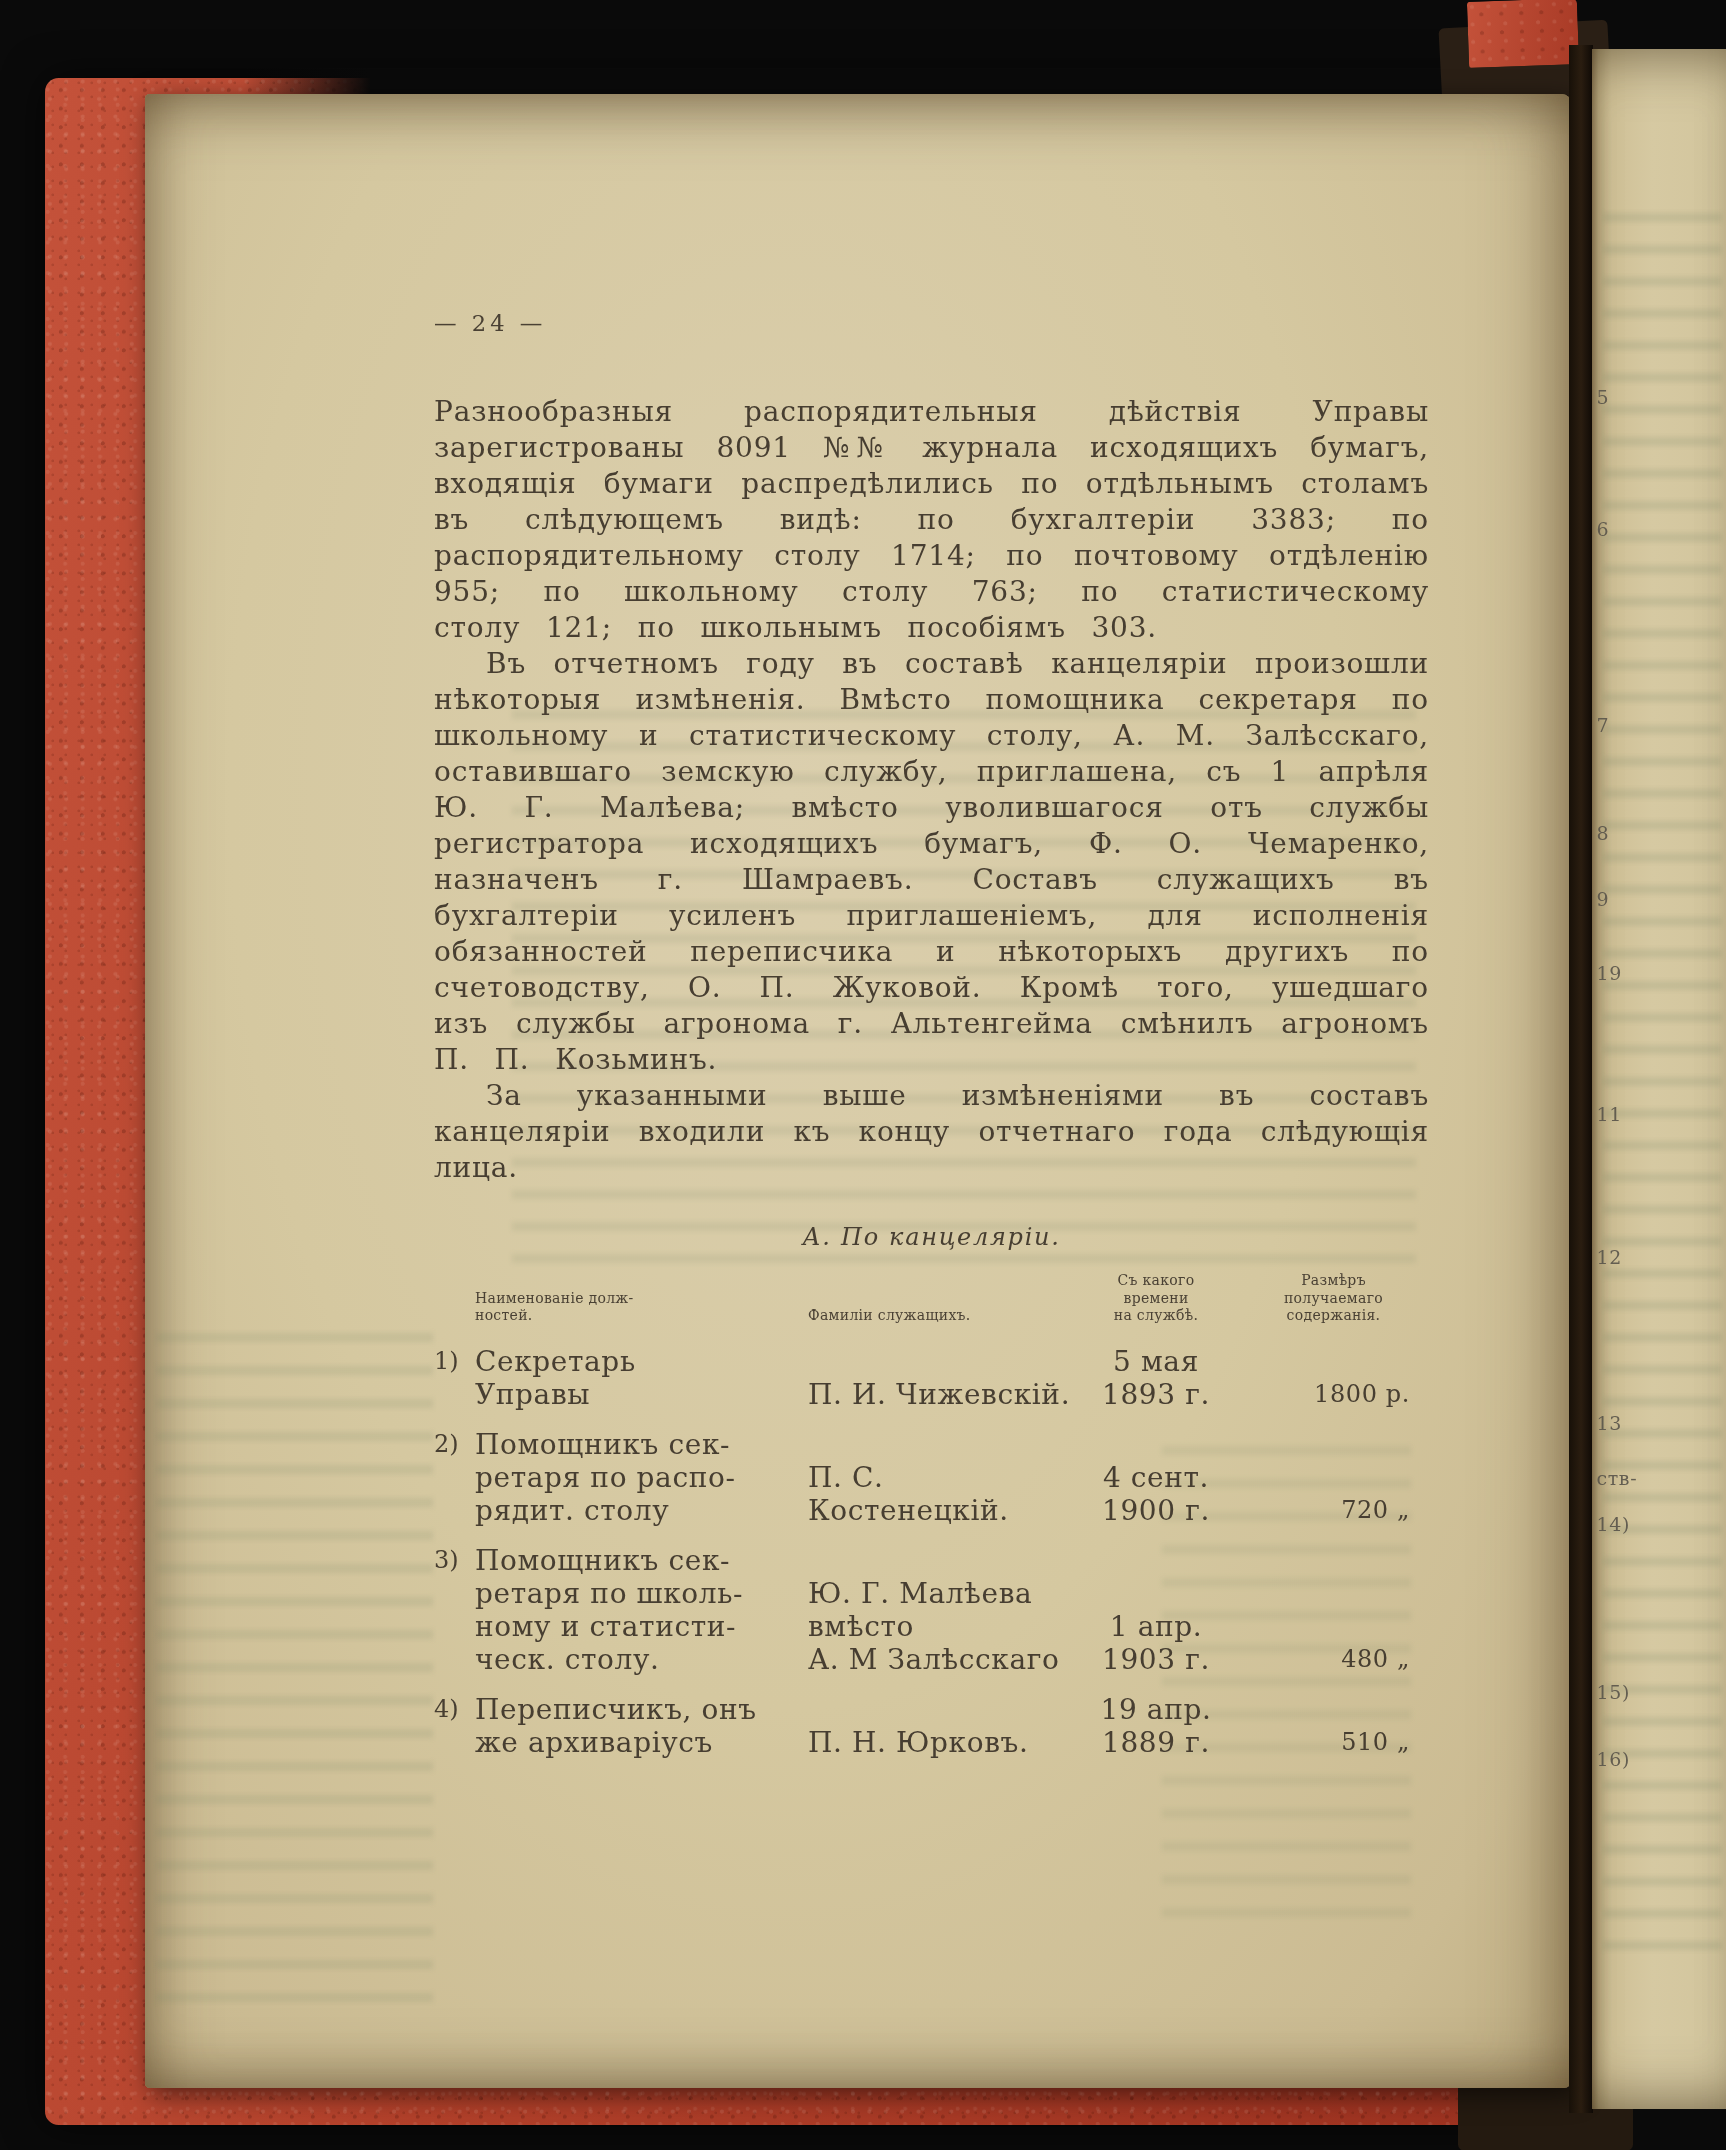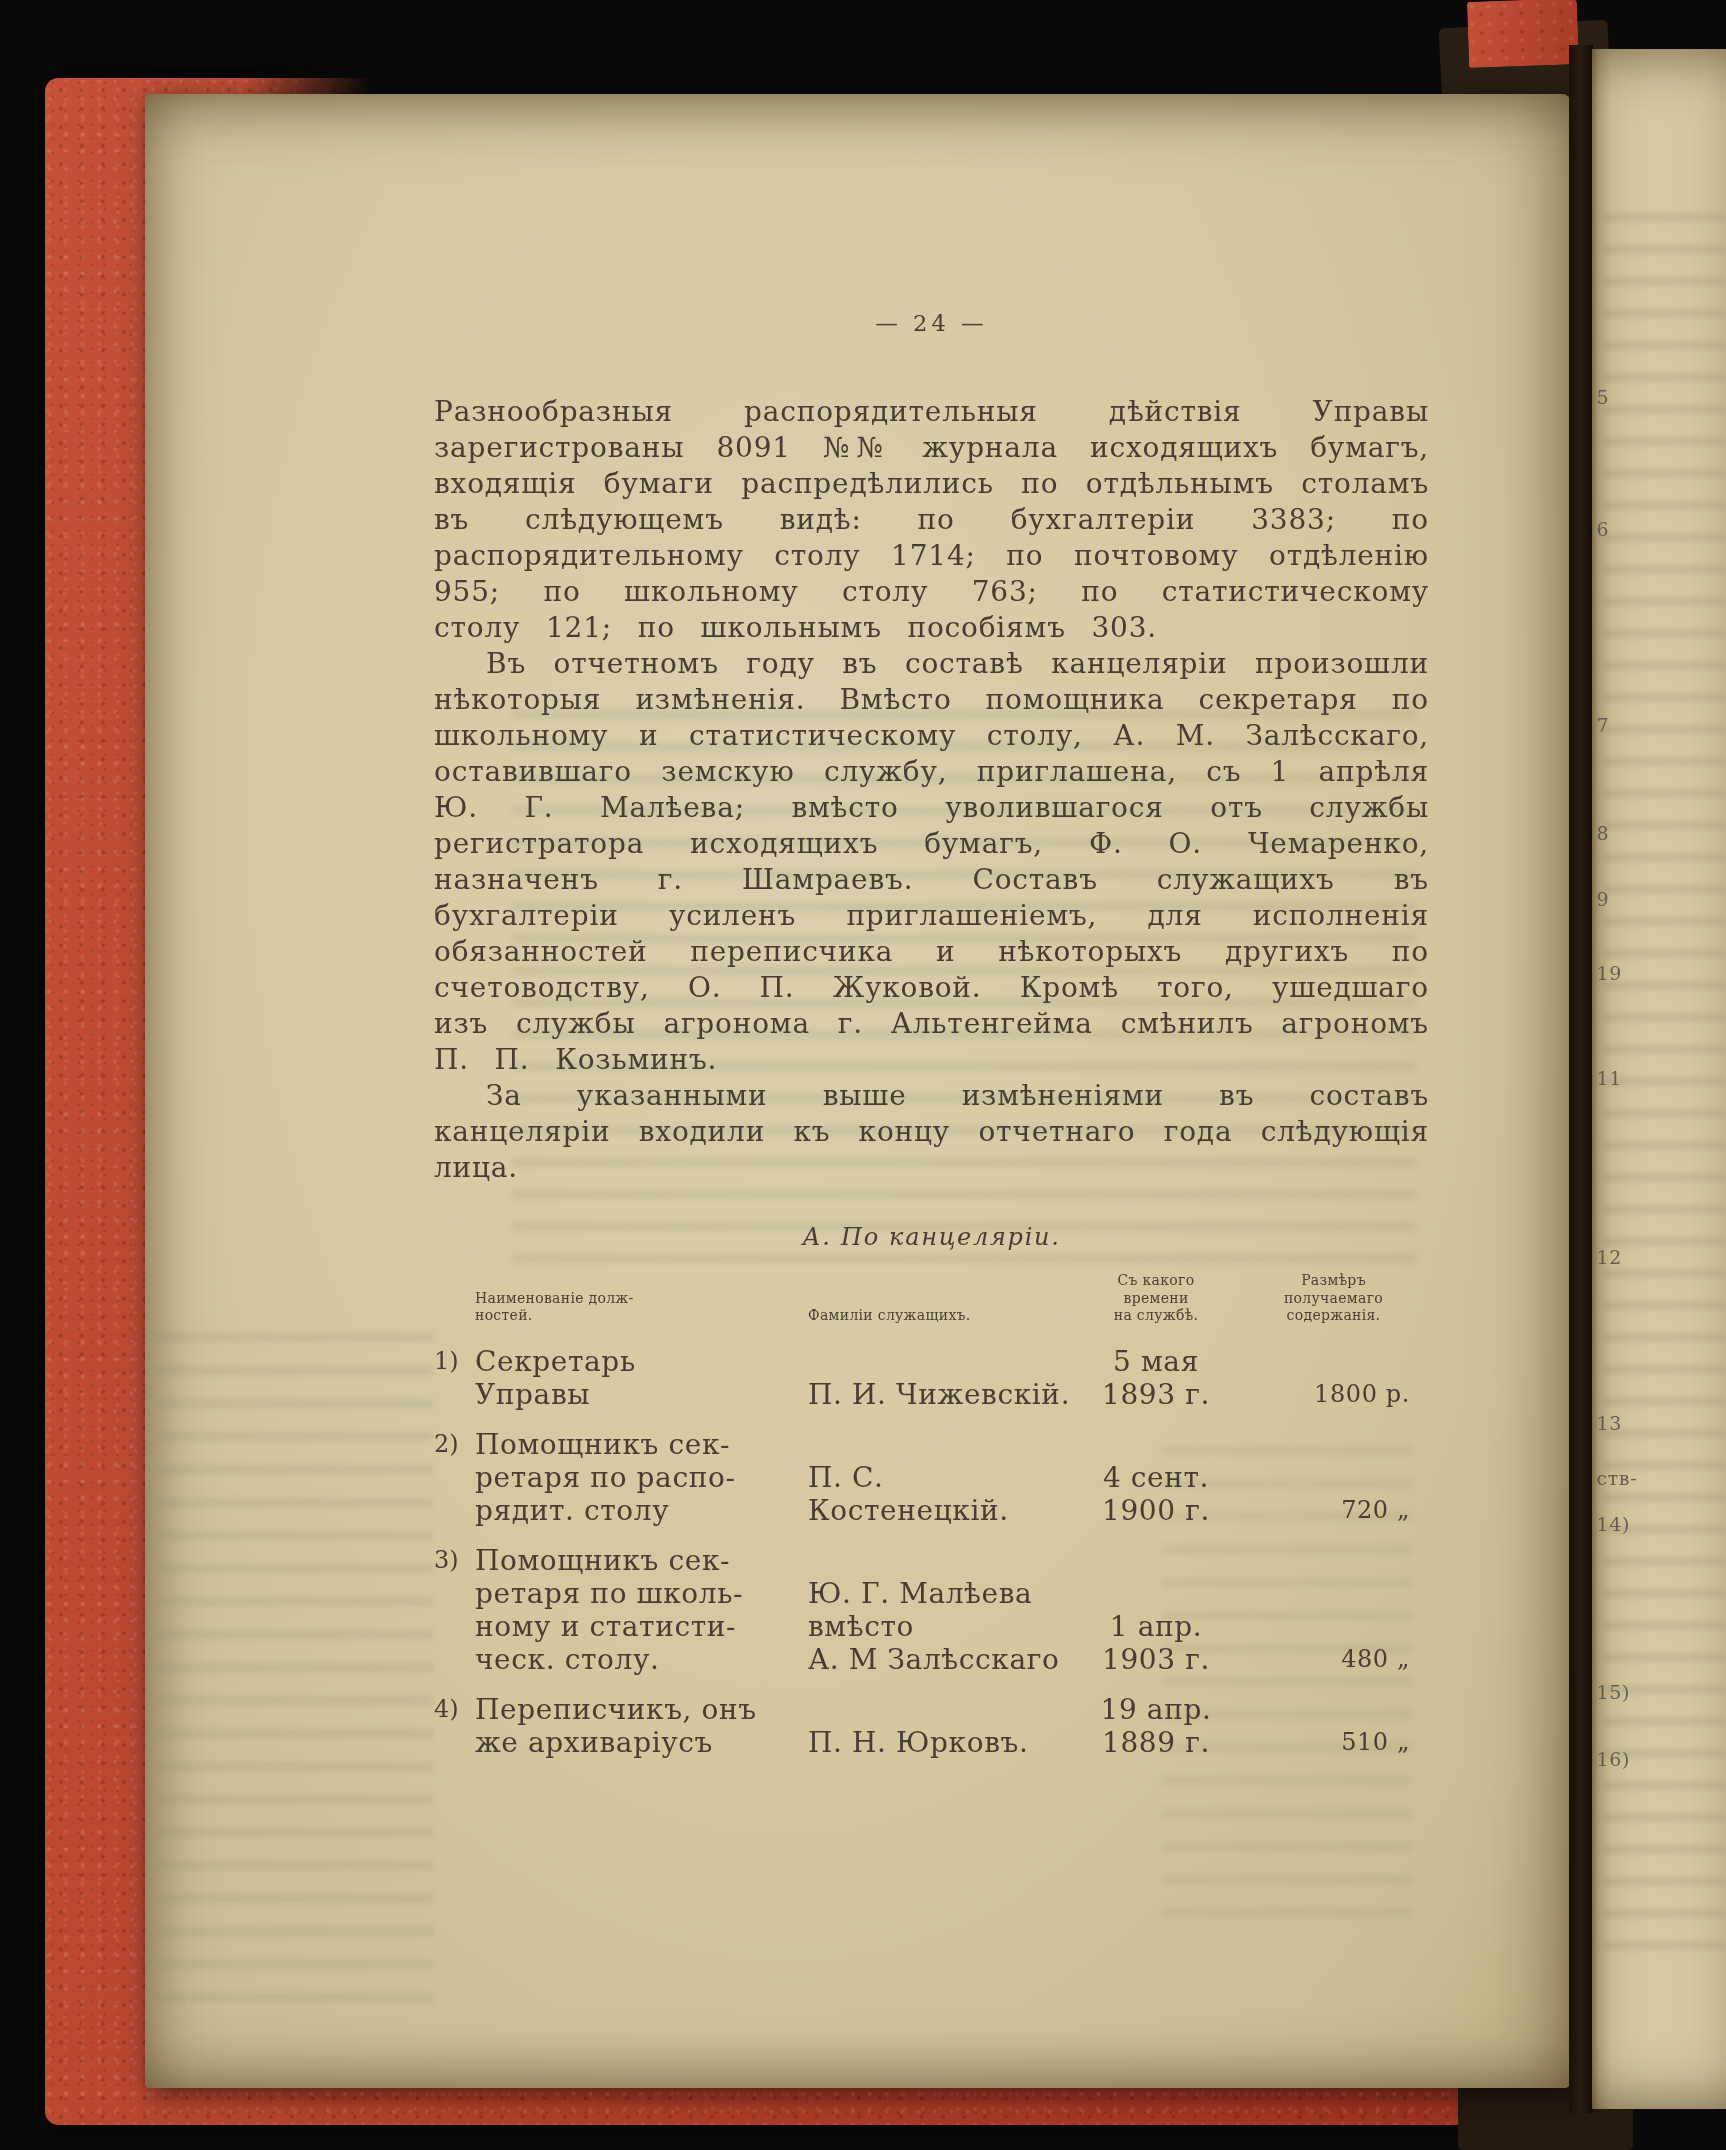--- a/index.html
+++ b/index.html
@@ -51,21 +51,21 @@
       5.6px 6.8px 26px rgba(0,0,0,0.55);
   }
   
   .bleed{position:absolute;pointer-events:none;filter:blur(2.8px);}
   .b1{left:367px;top:593px;width:904px;height:593px;background:repeating-linear-gradient(180deg,transparent 0 22.6px, rgba(125,138,104,0.14) 22.6px 32px);}
   .b2{left:11.3px;top:1215px;width:277px;height:706px;background:repeating-linear-gradient(180deg,transparent 0 24px, rgba(120,134,100,0.16) 24px 33px);}
   .b3{left:1017px;top:1328px;width:249px;height:508px;background:repeating-linear-gradient(180deg,transparent 0 24px, rgba(120,134,100,0.12) 24px 33px);}
 
   .content{position:absolute;left:289px;top:0;right:142px;color:#473e31;}
   .page-number{
-    margin-top:216px;text-align:center;font-size:22.6px;letter-spacing:4px;color:#4a4134;
+    margin-top:216px;text-align:left;font-size:22.6px;letter-spacing:4px;color:#4a4134;
   }
   .body-text{margin-top:58px;}
   .para{
     margin:0;font-size:28px;line-height:36px;text-align:justify;
     letter-spacing:0.8px;word-spacing:16px;
   }
   .para.indent{text-indent:52px;}
   .section-heading{
     margin:37px 0 21px;text-align:center;font-size:24px;font-style:italic;
     font-weight:normal;letter-spacing:1.7px;color:#473e31;
@@ -93,21 +93,21 @@
   }
   .right-page{
     position:absolute;left:1592px;top:49px;width:135px;height:2060px;
     background:linear-gradient(90deg,#8d7a56 0%,#b8a87f 5%,#cfc096 14%,#d6c9a2 45%,#d2c59d 100%);
     box-shadow:inset 0 40px 56px -34px rgba(60,45,22,0.6), inset 0 -40px 56px -34px rgba(60,45,22,0.6);
     overflow:hidden;
   }
   .b4{left:11.3px;top:141px;width:119px;height:1780px;background:repeating-linear-gradient(180deg,transparent 0 22.6px, rgba(115,130,98,0.18) 22.6px 32px);}
   .frag{position:absolute;left:4.5px;font-size:19px;color:#59544a;opacity:0.9;letter-spacing:0.6px;}
   .frag-0{top:337px}.frag-1{top:469px}.frag-2{top:665px}.frag-3{top:773px}
-  .frag-4{top:839px}.frag-5{top:913px}.frag-6{top:1018px}.frag-7{top:1197px}
+  .frag-4{top:839px}.frag-5{top:913px}.frag-6{top:1054px}.frag-7{top:1197px}
   .frag-8{top:1363px}.frag-9{top:1418px}.frag-10{top:1464px}.frag-11{top:1632px}
   .frag-12{top:1699px}
 </style>
 </head>
 <body>
 
 <div class="scene">
 
   <div class="cover-red"></div>
   <div class="top-shade"></div>

